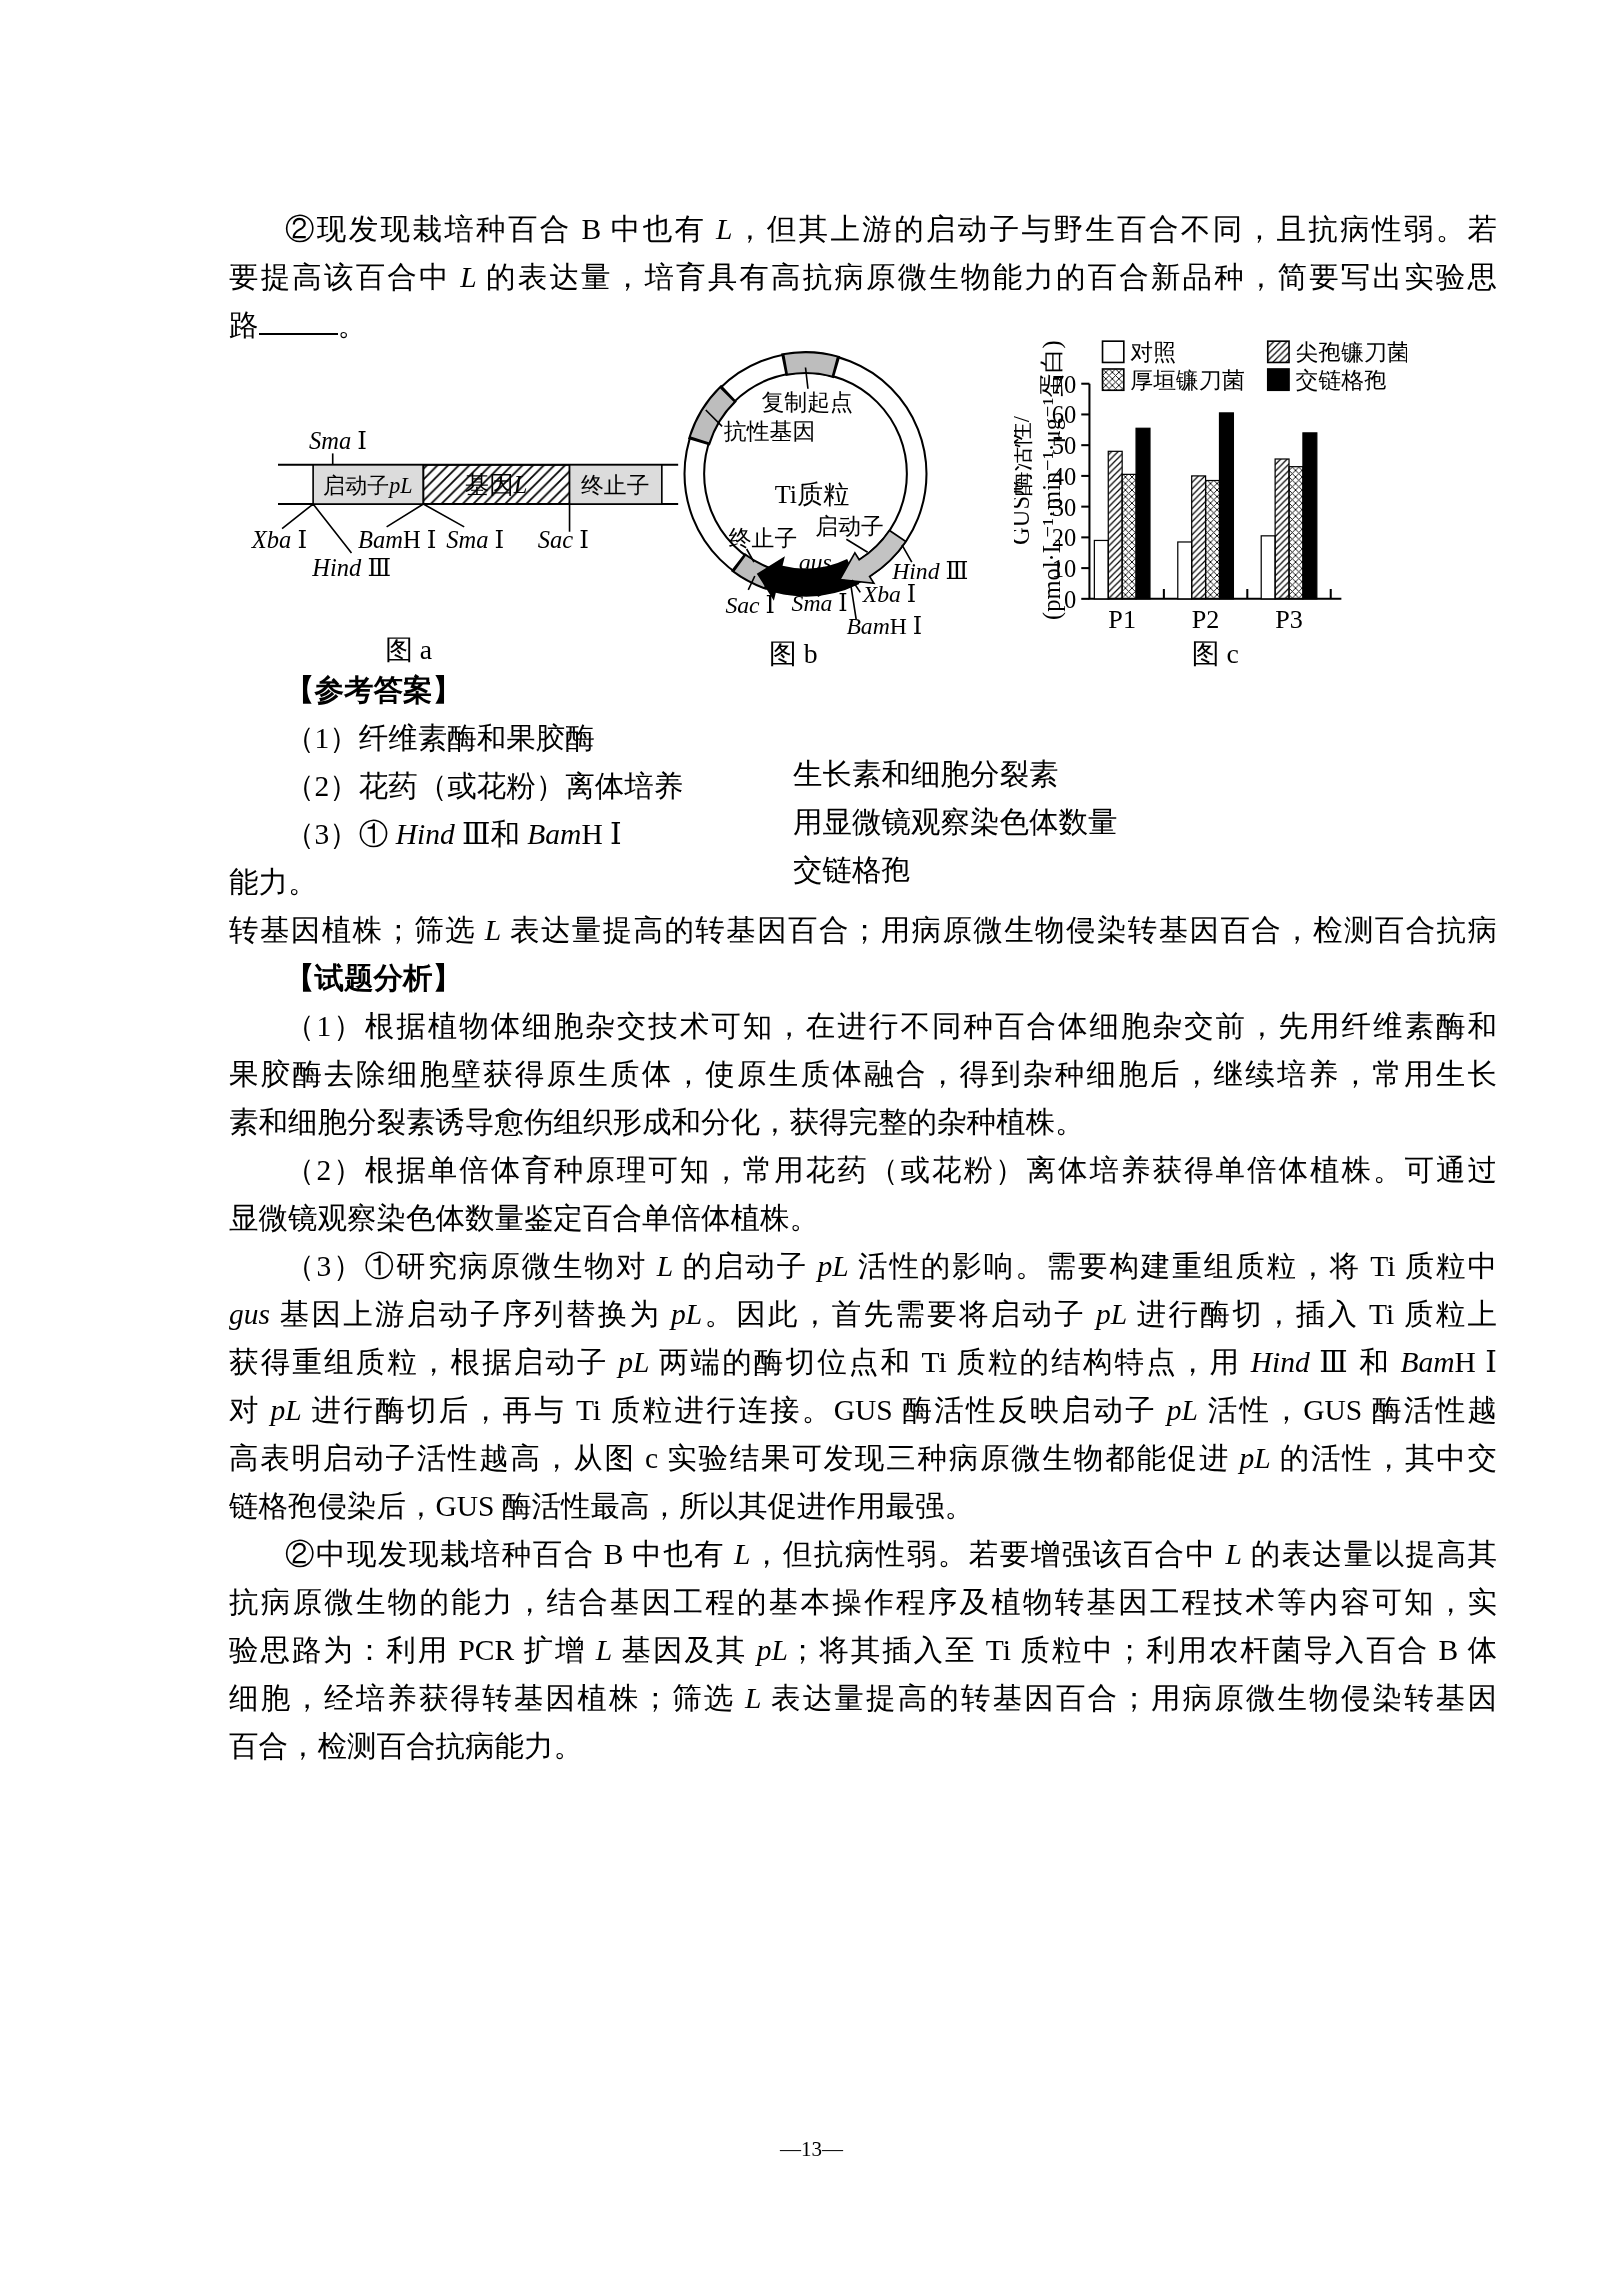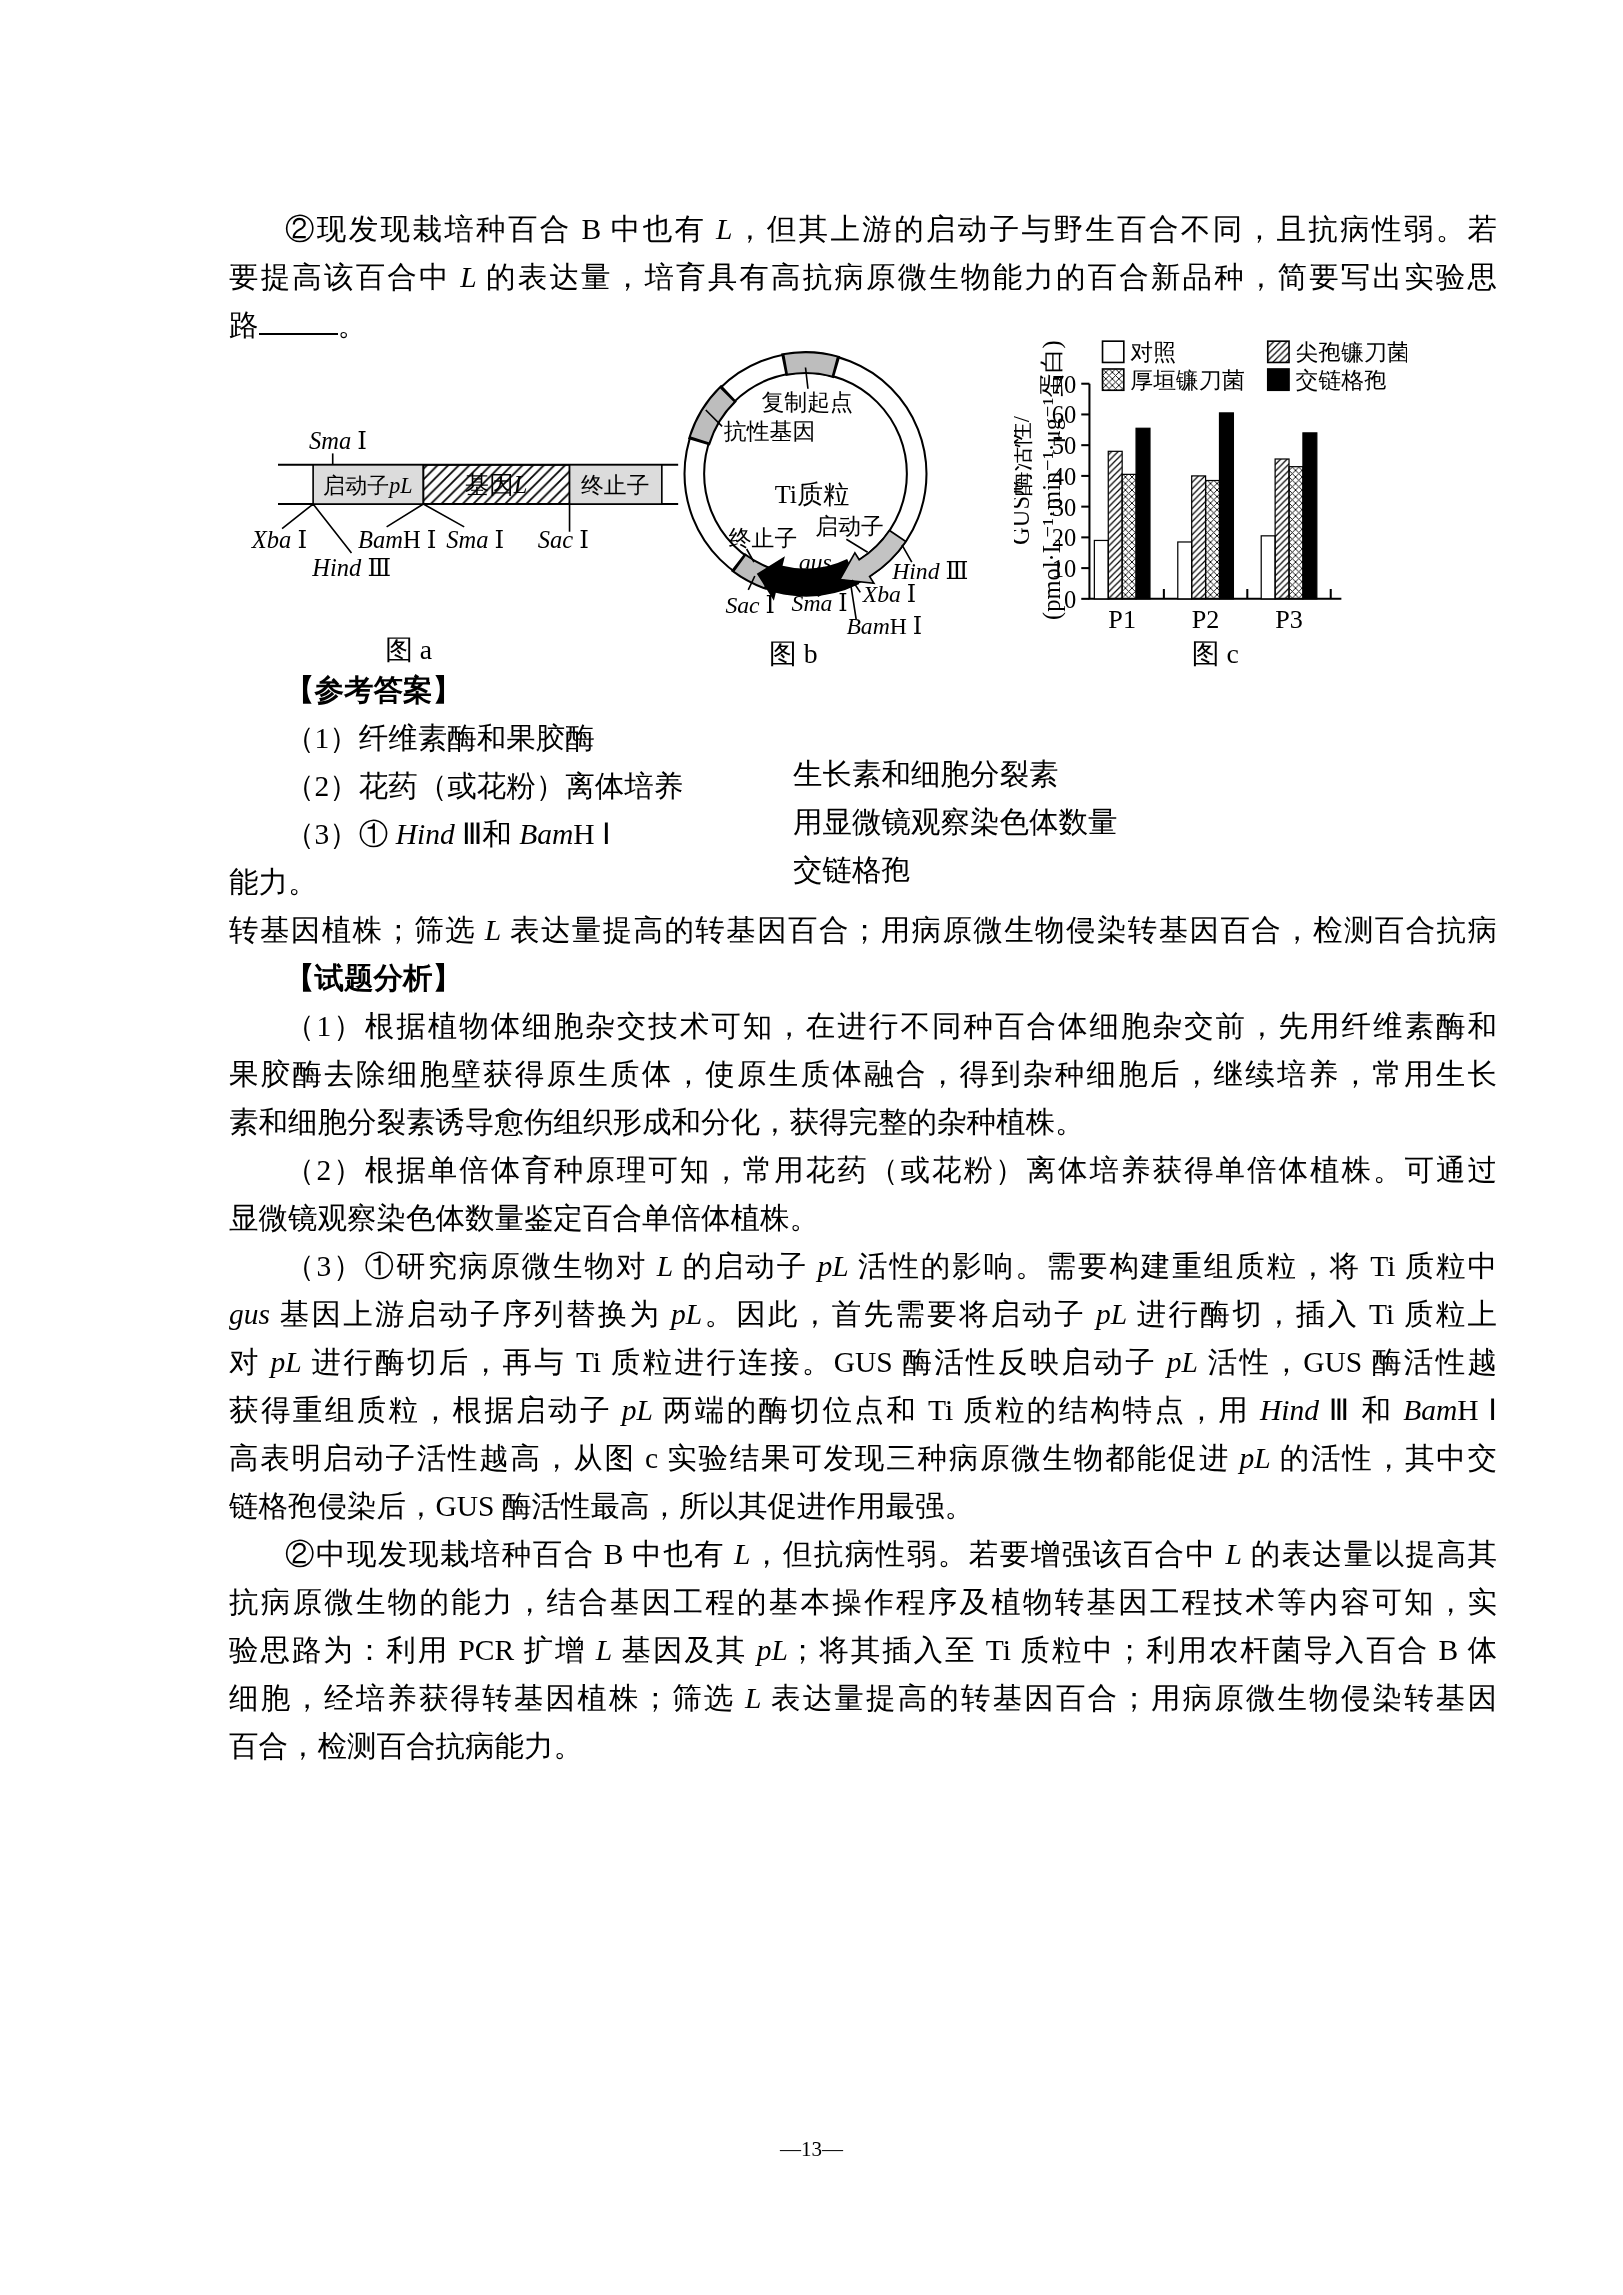--- a/index.html
+++ b/index.html
@@ -2,21 +2,21 @@
 <html style="font-size:13px"><head>
 <meta charset="utf-8">
 <style>
   html,body{margin:0;padding:0;}
   body{
     width:1623px;height:2295px;position:relative;background:#fff;color:#000;
     font-family:"Liberation Serif","DejaVu Serif",serif;
   }
   .content{position:absolute;left:229px;top:0;width:1268px;}
   .spacer-top{height:205px;}
-  .ln{font-size:29.5px;line-height:48px;font-family:Liberation Serif, serif;}
+  .ln{font-size:29.5px;line-height:48px;}
   .jl{text-align:justify;text-align-last:justify;}
   .ind{padding-left:56px;}
   .hd{font-weight:bold;padding-left:56px;}
   .it{font-style:italic;}
   .blank{display:inline-block;width:79px;height:21px;border-bottom:2.5px solid #000;}
   .ansrow{position:relative;padding-left:56px;}
   .ansrow .rgt{position:absolute;left:564px;top:0;margin-top:36px;}
   .figures{position:relative;height:317px;}
   .figures svg{position:absolute;}
   #fig-a{left:16.4px;top:75px;}
@@ -182,22 +182,22 @@
 
   <div class="ln jl ind"><span>（1）根据植物体细胞杂交技术可知，在进行不同种百合体细胞杂交前，先用纤维素酶和</span></div>
   <div class="ln jl"><span>果胶酶去除细胞壁获得原生质体，使原生质体融合，得到杂种细胞后，继续培养，常用生长</span></div>
   <div class="ln"><span>素和细胞分裂素诱导愈伤组织形成和分化，获得完整的杂种植株。</span></div>
 
   <div class="ln jl ind"><span>（2）根据单倍体育种原理可知，常用花药（或花粉）离体培养获得单倍体植株。可通过</span></div>
   <div class="ln"><span>显微镜观察染色体数量鉴定百合单倍体植株。</span></div>
 
   <div class="ln jl ind"><span>（3）①研究病原微生物对 </span><span class="it">L</span><span> 的启动子 </span><span class="it">pL</span><span> 活性的影响。需要构建重组质粒，将 Ti 质粒中</span></div>
   <div class="ln jl"><span class="it">gus</span><span> 基因上游启动子序列替换为 </span><span class="it">pL</span><span>。因此，首先需要将启动子 </span><span class="it">pL</span><span> 进行酶切，插入 Ti 质粒上</span></div>
+  <div class="ln jl"><span>获得重组质粒，根据启动子 </span><span class="it">pL</span><span> 两端的酶切位点和 Ti 质粒的结构特点，用 </span><span class="it">Hind</span><span> Ⅲ 和 </span><span class="it">Bam</span><span>H Ⅰ</span></div>
   <div class="ln jl"><span>对 </span><span class="it">pL</span><span> 进行酶切后，再与 Ti 质粒进行连接。GUS 酶活性反映启动子 </span><span class="it">pL</span><span> 活性，GUS 酶活性越</span></div>
-  <div class="ln jl"><span>获得重组质粒，根据启动子 </span><span class="it">pL</span><span> 两端的酶切位点和 Ti 质粒的结构特点，用 </span><span class="it">Hind</span><span> Ⅲ 和 </span><span class="it">Bam</span><span>H Ⅰ</span></div>
   <div class="ln jl"><span>高表明启动子活性越高，从图 c 实验结果可发现三种病原微生物都能促进 </span><span class="it">pL</span><span> 的活性，其中交</span></div>
   <div class="ln"><span>链格孢侵染后，GUS 酶活性最高，所以其促进作用最强。</span></div>
 
   <div class="ln jl ind"><span>②中现发现栽培种百合 B 中也有 </span><span class="it">L</span><span>，但抗病性弱。若要增强该百合中 </span><span class="it">L</span><span> 的表达量以提高其</span></div>
   <div class="ln jl"><span>抗病原微生物的能力，结合基因工程的基本操作程序及植物转基因工程技术等内容可知，实</span></div>
   <div class="ln jl"><span>验思路为：利用 PCR 扩增 </span><span class="it">L</span><span> 基因及其 </span><span class="it">pL</span><span>；将其插入至 Ti 质粒中；利用农杆菌导入百合 B 体</span></div>
   <div class="ln jl"><span>细胞，经培养获得转基因植株；筛选 </span><span class="it">L</span><span> 表达量提高的转基因百合；用病原微生物侵染转基因</span></div>
   <div class="ln"><span>百合，检测百合抗病能力。</span></div>
 </div>
 

